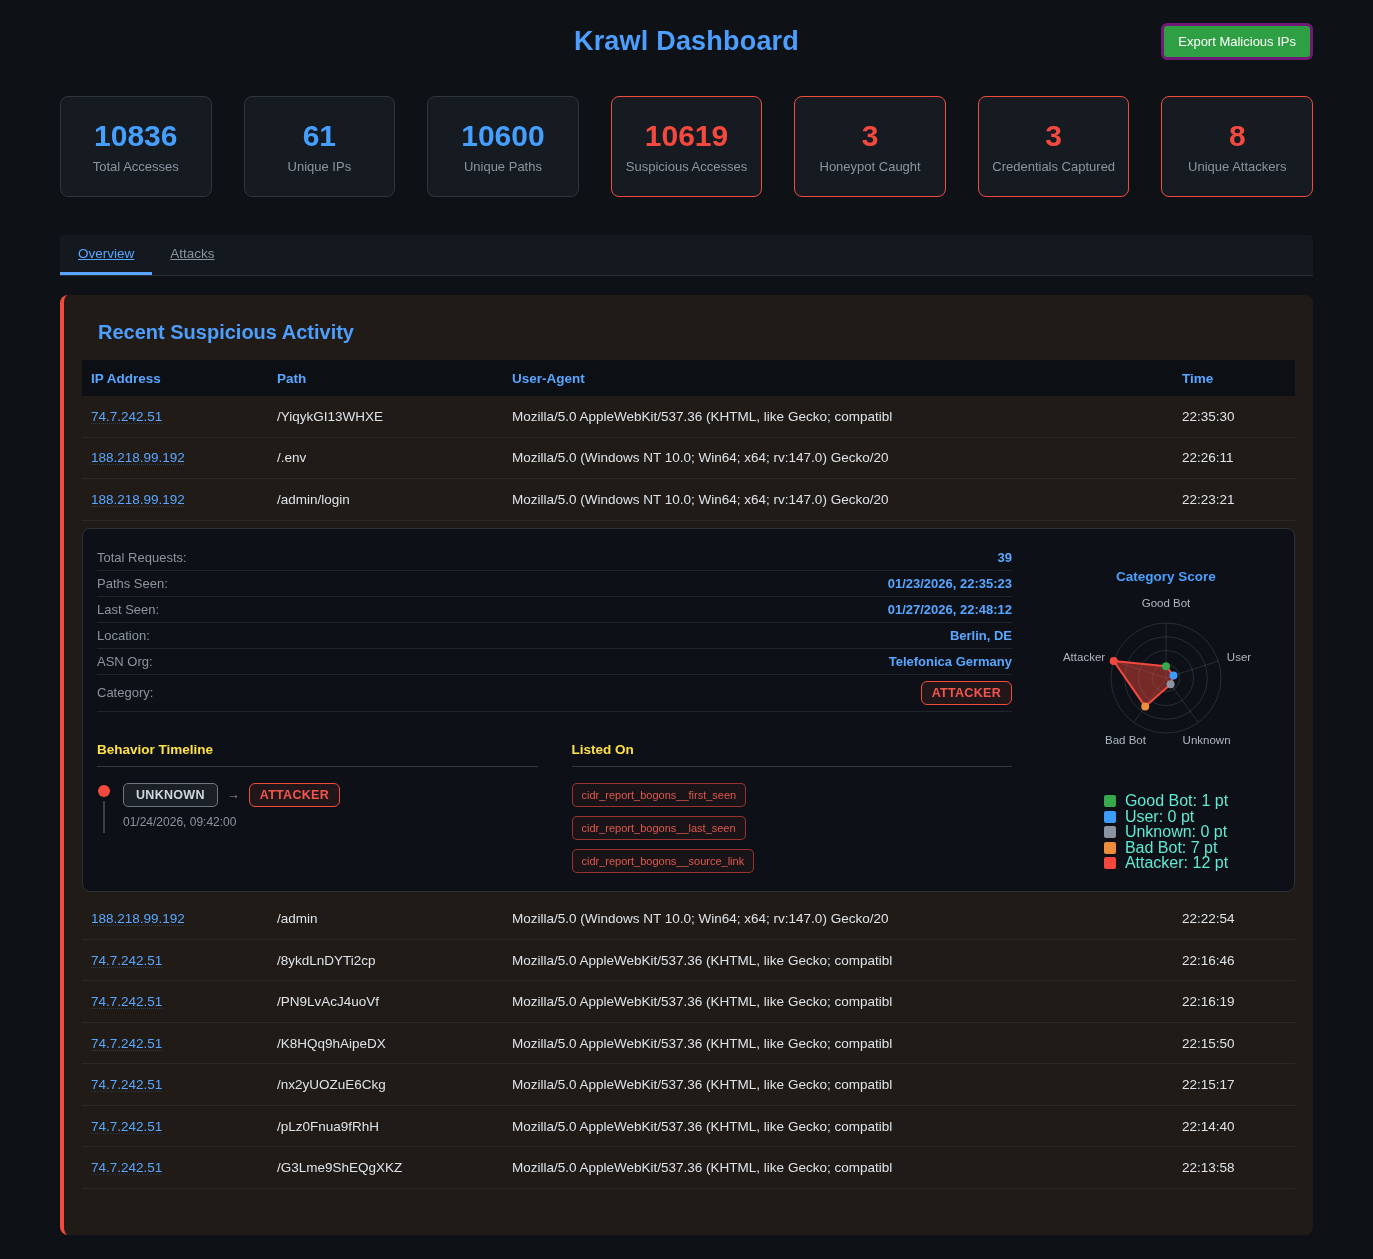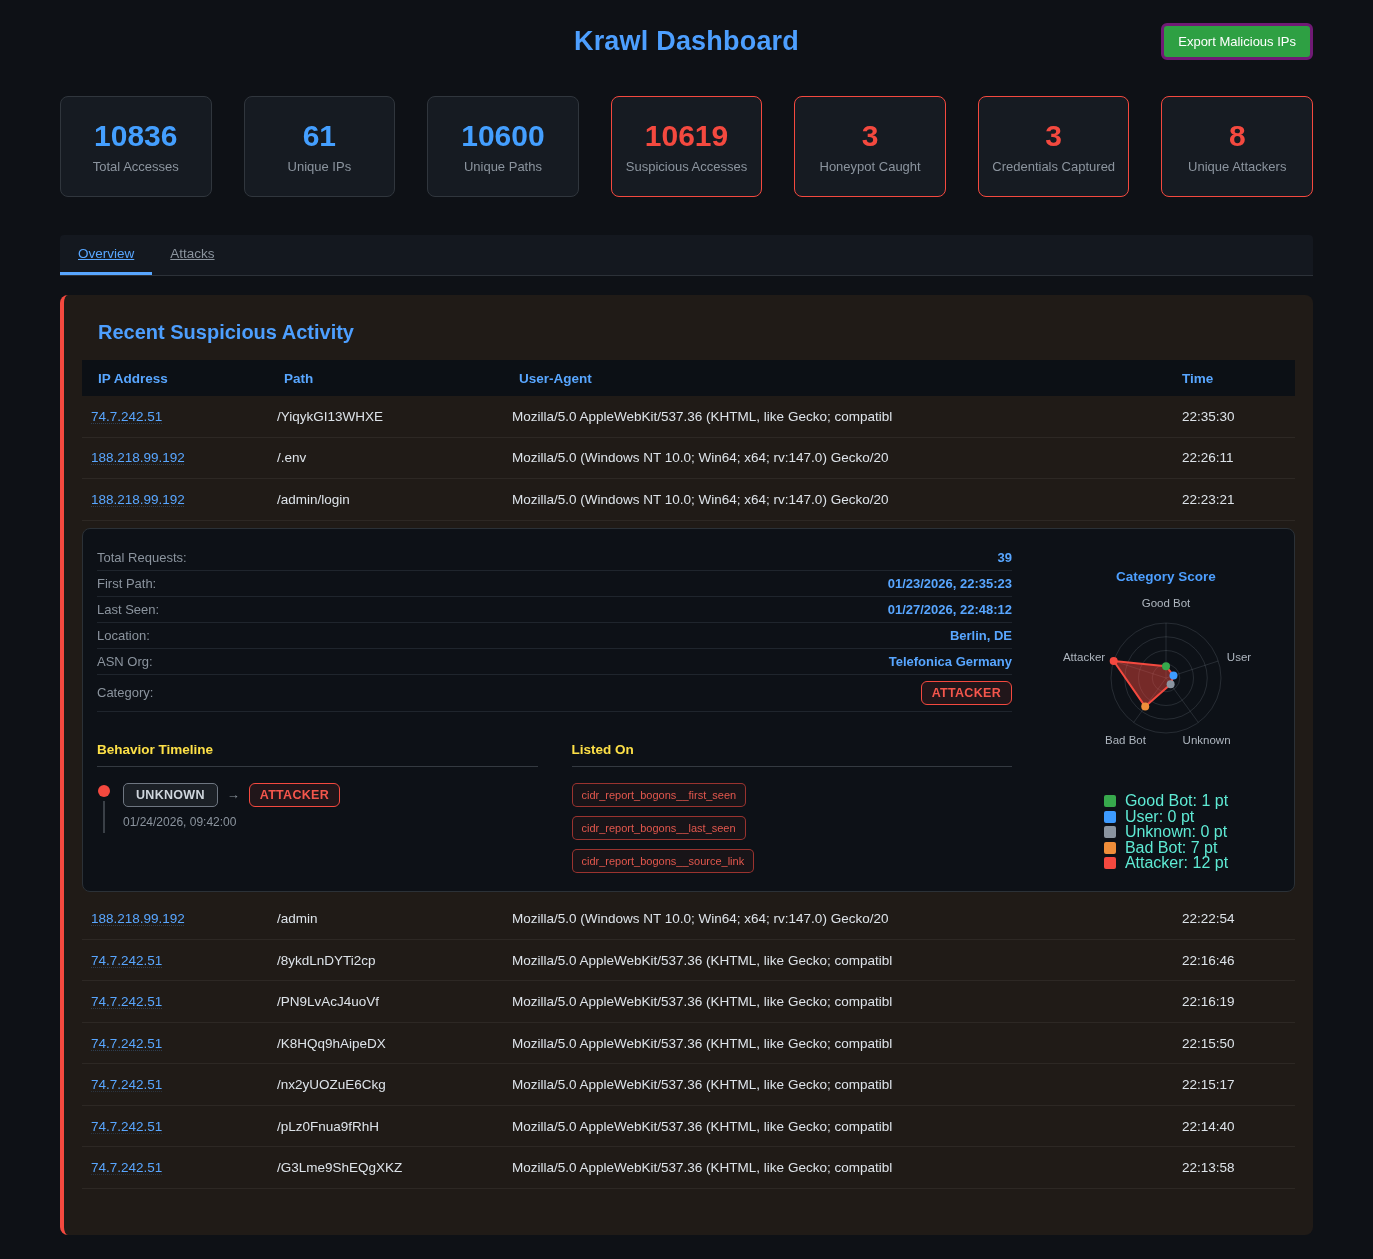--- a/index.html
+++ b/index.html
@@ -54,21 +54,21 @@
   .panel-title { font-size:20px; font-weight:700; color:#4d9fff; margin-left:16px; }
 
   
   .table { margin-top:16px; }
   .t-head, .t-row {
     display:grid; grid-template-columns:186px 235px 664px 1fr; align-items:center;
   }
   .t-head {
     background:#0c1015; height:36px; font-weight:700; color:#58a6ff; font-size:13.5px;
   }
-  .t-head > div { padding-left:16px; }
+  .t-head > div { padding-left:9px; }
   .t-head > div:last-child { padding-left:15px; }
   .t-row { height:41.5px; border-bottom:1px solid rgba(255,255,255,0.06); font-size:13.5px; cursor:pointer; }
   .t-row > div { padding-left:9px; white-space:nowrap; overflow:hidden; }
   .t-row > div:last-child { padding-left:15px; }
   .ip-link { color:#58a6ff; text-decoration:underline dotted; text-underline-offset:3px; cursor:pointer; }
   .cell-path, .cell-ua, .cell-time { color:#dde3e9; }
 
   
   .detail-card {
     background:#0d1117; border:1px solid #2b3137; border-radius:8px;
@@ -197,21 +197,21 @@
 
       <div class="detail-card">
         <div class="detail-grid">
           <div class="detail-left">
             <div id="info-rows">
                 <div class="info-row">
                   <span class="info-label">Total Requests:</span>
                   <span class="info-value">39</span>
                 </div>
                 <div class="info-row">
-                  <span class="info-label">First Path:</span>
+                  <span class="info-label">Paths Seen:</span>
                   <span class="info-value">01/23/2026, 22:35:23</span>
                 </div>
                 <div class="info-row">
                   <span class="info-label">Last Seen:</span>
                   <span class="info-value">01/27/2026, 22:48:12</span>
                 </div>
                 <div class="info-row">
                   <span class="info-label">Location:</span>
                   <span class="info-value">Berlin, DE</span>
                 </div>

